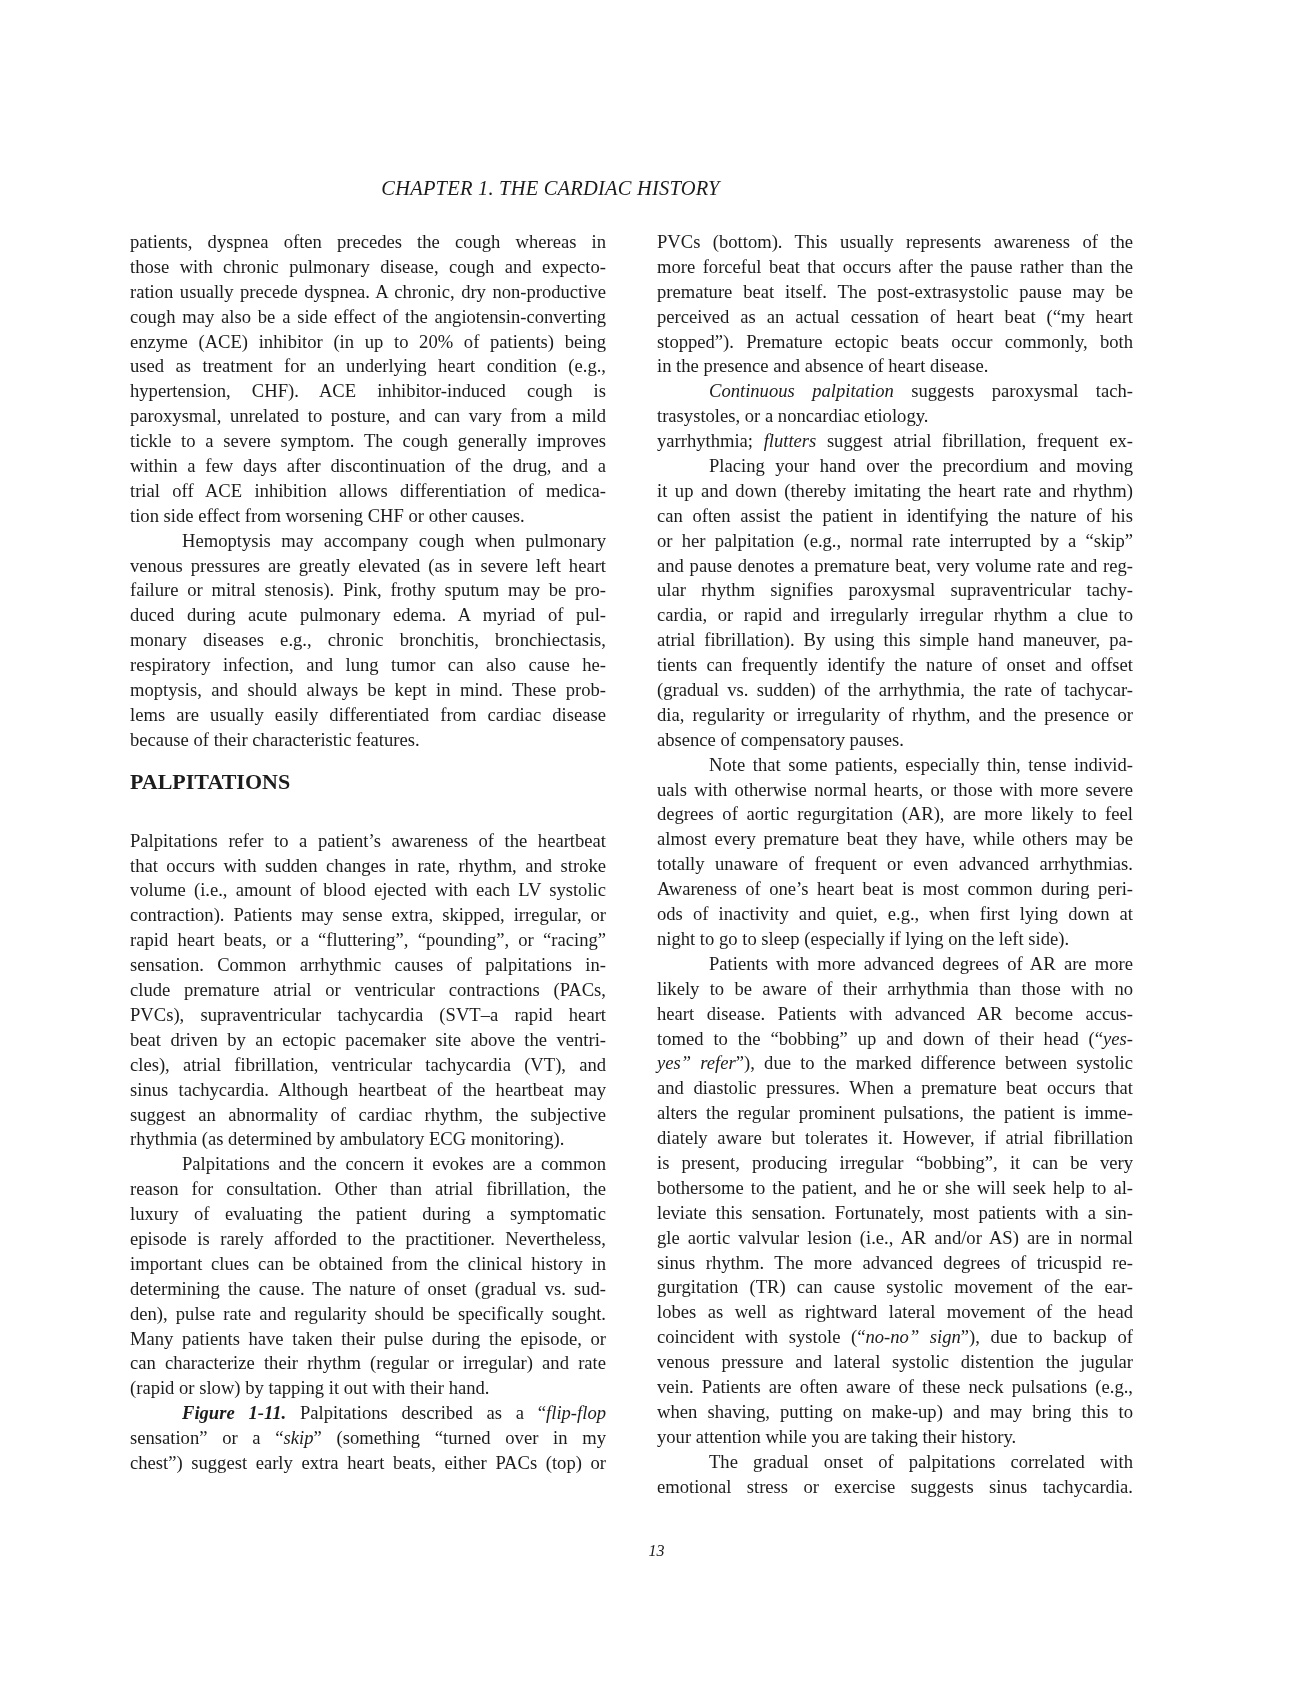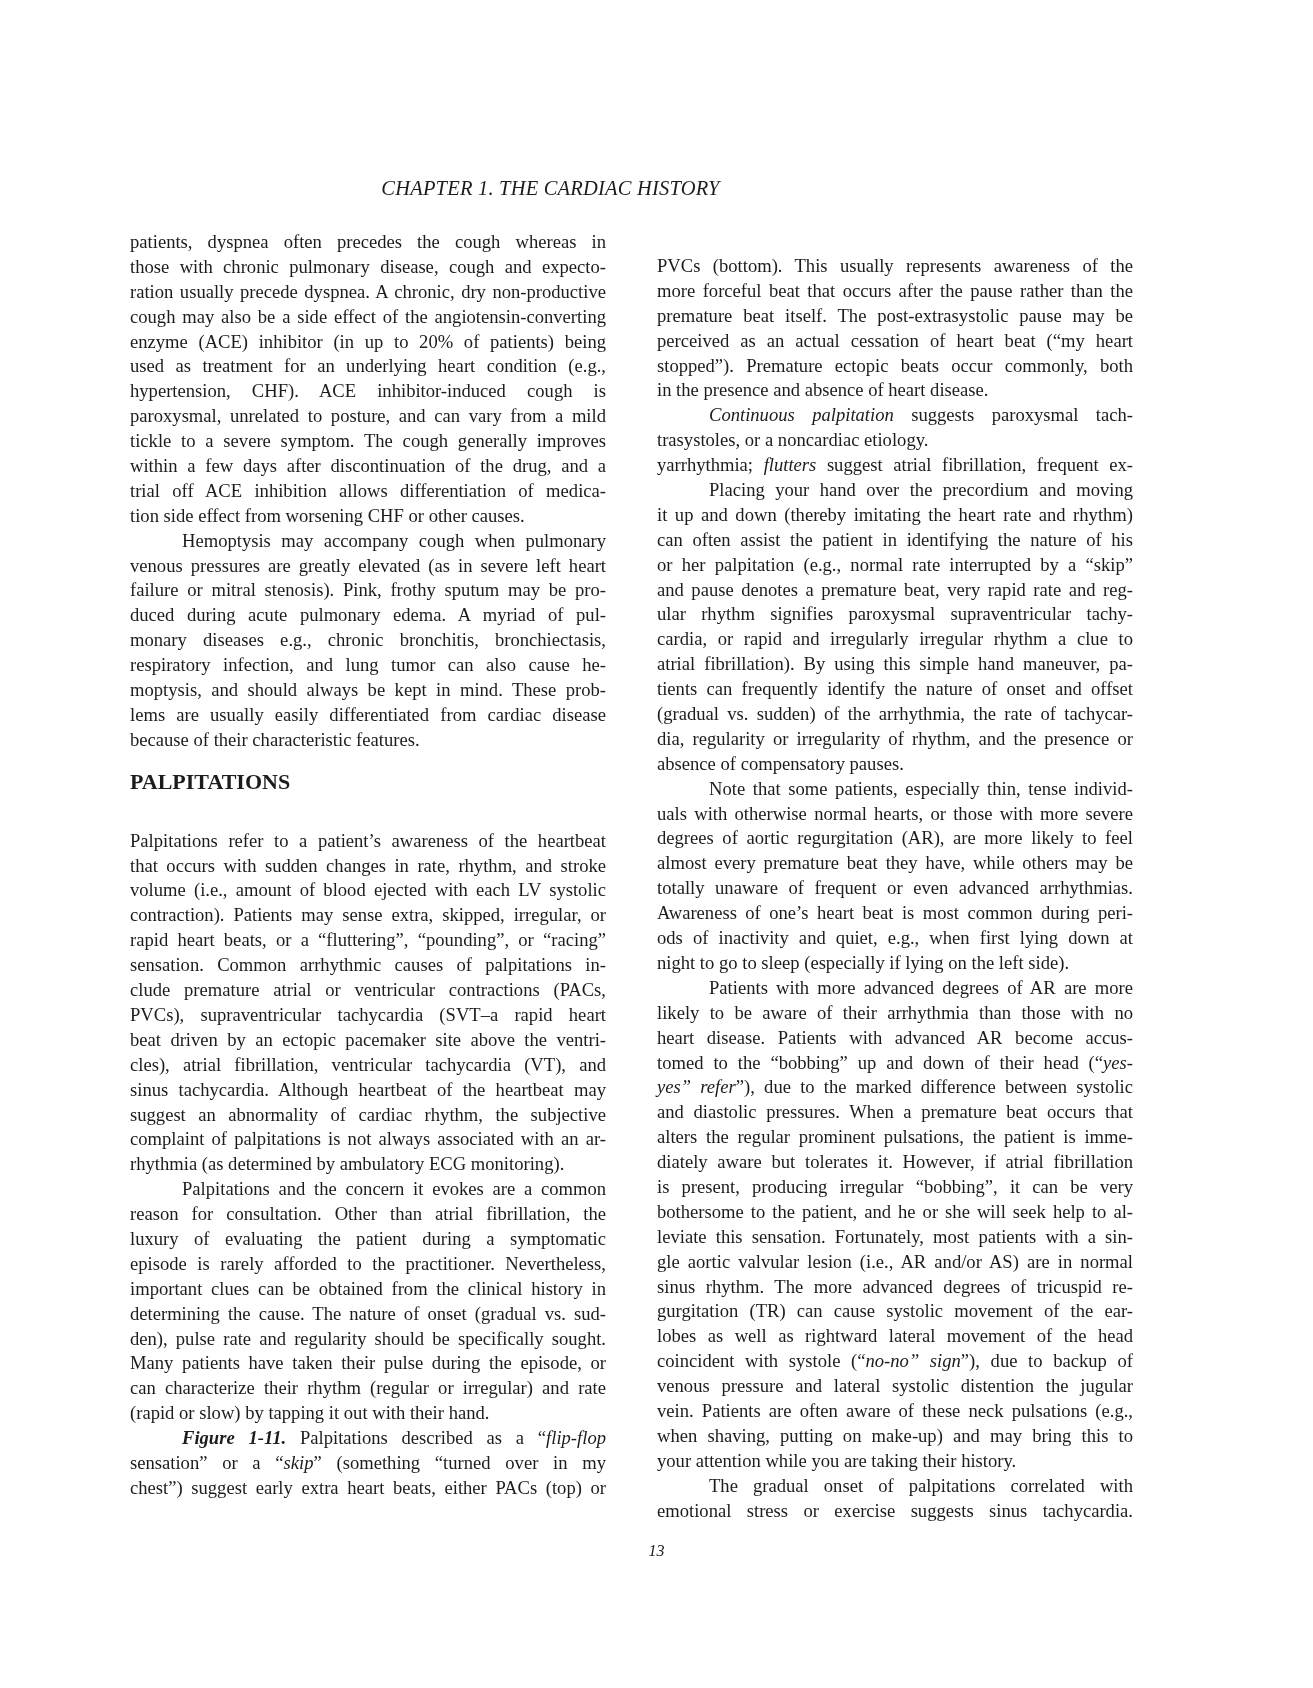--- a/index.html
+++ b/index.html
@@ -2,21 +2,21 @@
 <html><head>
 <meta charset="utf-8">
 <style>
   html, body { margin: 0; padding: 0; background: #ffffff; }
   body { width: 1313px; height: 1688px; position: relative; overflow: hidden;
          font-family: "Liberation Serif", "DejaVu Serif", serif; color: #1c1c1c; }
   .running-head { position: absolute; top: 176px; left: 0; width: 1101px; text-align: center;
                   font-style: italic; font-size: 20.5px; letter-spacing: 0.2px; line-height: 24px; }
   .col { position: absolute; top: 230px; width: 476px; }
   .col.left { left: 130px; }
-  .col.right { left: 657px; margin-top: 24px; }
+  .col.right { left: 657px; }
   .line { display: block; font-size: 18.6px; line-height: 24.9px; height: 24.9px;
           text-align: justify; text-align-last: justify; white-space: nowrap; overflow: visible; }
   .line.last { text-align-last: left; }
   .line.indent { padding-left: 52px; }
   .heading { font-weight: bold; font-size: 22px; line-height: 26px; margin: 16px 0 0 0;
              height: 60px; }
   i { font-style: italic; }
   b { font-weight: bold; font-style: italic; }
   .folio { position: absolute; top: 1542px; left: 0; width: 1313px; text-align: center;
            font-style: italic; font-size: 16px; }
@@ -59,21 +59,20 @@
     <span class="line">volume (i.e., amount of blood ejected with each LV systolic</span>
     <span class="line">contraction). Patients may sense extra, skipped, irregular, or</span>
     <span class="line">rapid heart beats, or a “fluttering”, “pounding”, or “racing”</span>
     <span class="line">sensation. Common arrhythmic causes of palpitations in-</span>
     <span class="line">clude premature atrial or ventricular contractions (PACs,</span>
     <span class="line">PVCs), supraventricular tachycardia (SVT–a rapid heart</span>
     <span class="line">beat driven by an ectopic pacemaker site above the ventri-</span>
     <span class="line">cles), atrial fibrillation, ventricular tachycardia (VT), and</span>
     <span class="line">sinus tachycardia. Although heartbeat of the heartbeat may</span>
     <span class="line">suggest an abnormality of cardiac rhythm, the subjective</span>
-    <span class="line">complaint of palpitations is not always associated with an ar-</span>
     <span class="line last">rhythmia (as determined by ambulatory ECG monitoring).</span>
   </div>
   <div>
     <span class="line indent">Palpitations and the concern it evokes are a common</span>
     <span class="line">reason for consultation. Other than atrial fibrillation, the</span>
     <span class="line">luxury of evaluating the patient during a symptomatic</span>
     <span class="line">episode is rarely afforded to the practitioner. Nevertheless,</span>
     <span class="line">important clues can be obtained from the clinical history in</span>
     <span class="line">determining the cause. The nature of onset (gradual vs. sud-</span>
     <span class="line">den), pulse rate and regularity should be specifically sought.</span>
@@ -100,21 +99,21 @@
   <div>
     <span class="line indent"><i>Continuous palpitation</i><span> suggests paroxysmal tach-</span></span>
     <span class="line last">trasystoles, or a noncardiac etiology.</span>
     <span class="line"><span>yarrhythmia; </span><i>flutters</i><span> suggest atrial fibrillation, frequent ex-</span></span>
   </div>
   <div>
     <span class="line indent">Placing your hand over the precordium and moving</span>
     <span class="line">it up and down (thereby imitating the heart rate and rhythm)</span>
     <span class="line">can often assist the patient in identifying the nature of his</span>
     <span class="line">or her palpitation (e.g., normal rate interrupted by a “skip”</span>
-    <span class="line">and pause denotes a premature beat, very rapid rate and reg-</span>
+    <span class="line">and pause denotes a premature beat, very volume rate and reg-</span>
     <span class="line">ular rhythm signifies paroxysmal supraventricular tachy-</span>
     <span class="line">cardia, or rapid and irregularly irregular rhythm a clue to</span>
     <span class="line">atrial fibrillation). By using this simple hand maneuver, pa-</span>
     <span class="line">tients can frequently identify the nature of onset and offset</span>
     <span class="line">(gradual vs. sudden) of the arrhythmia, the rate of tachycar-</span>
     <span class="line">dia, regularity or irregularity of rhythm, and the presence or</span>
     <span class="line last">absence of compensatory pauses.</span>
   </div>
   <div>
     <span class="line indent">Note that some patients, especially thin, tense individ-</span>

